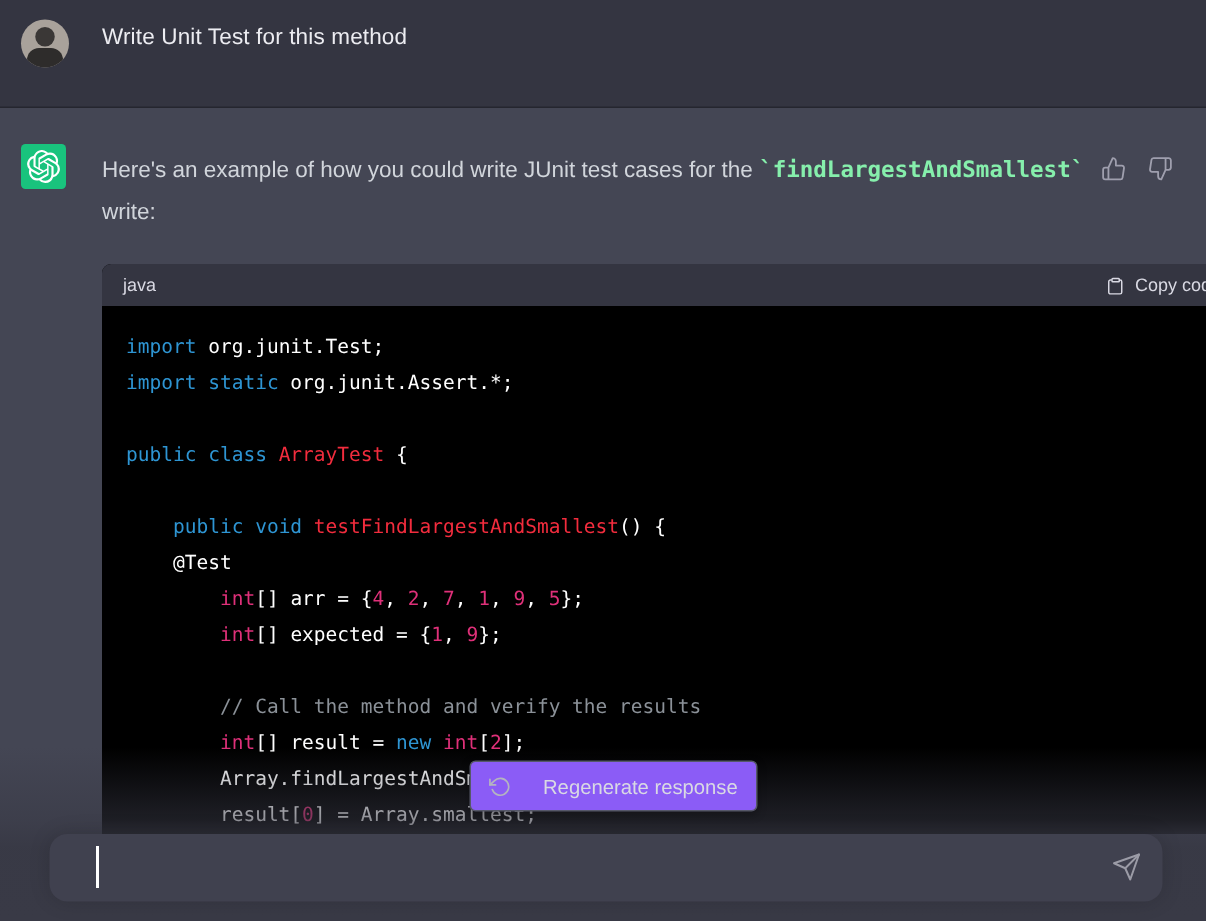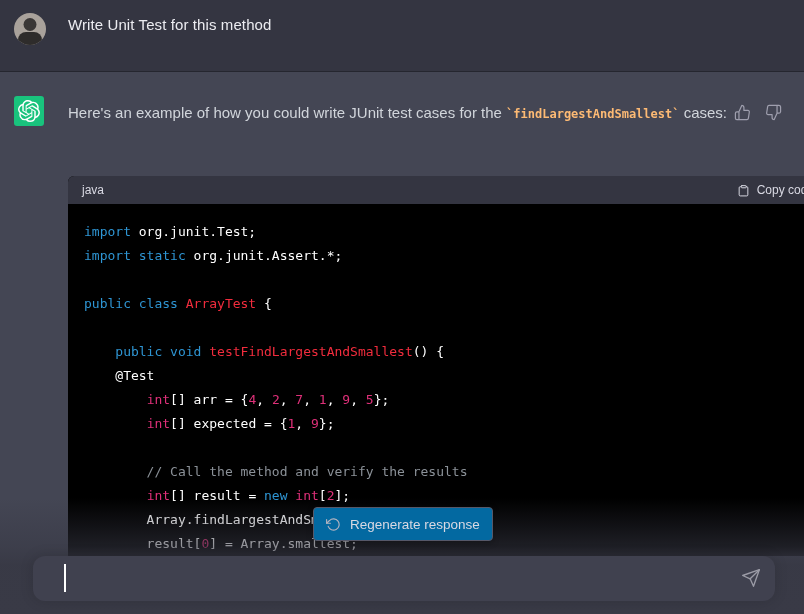--- a/index.html
+++ b/index.html
@@ -35,21 +35,21 @@
     position:absolute;left:14px;top:24px;width:30px;height:30px;border-radius:3px;
     background:var(--accent-green,#19c37d);
     display:flex;align-items:center;justify-content:center;color:#fff;
   }
   .assistant-text{
     position:absolute;left:68px;top:27px;width:662px;
     font-size:15px;line-height:28px;color:var(--body-text,#d1d5db);
   }
   .inline-code{
     font-family:"DejaVu Sans Mono",monospace;font-weight:bold;
-    color:#fdba74;font-size:12px;
+    color:#86efac;font-size:15px;
   }
   .feedback{
     position:absolute;right:22px;top:31px;display:flex;gap:13px;color:#9f9fae;
   }
   .icon-btn{
     background:none;border:none;padding:0;margin:0;color:inherit;cursor:pointer;
     width:18px;height:18px;display:flex;align-items:center;justify-content:center;
   }
   
   .code-block{
@@ -83,22 +83,22 @@
     background:linear-gradient(to bottom,
       rgba(55,56,68,0) 0%,
       rgba(55,56,68,.55) 42%,
       rgba(56,57,69,.96) 58%,
       #393a46 100%);
     pointer-events:none;
   }
   
   .regenerate-btn{
     position:absolute;left:313px;top:507px;height:34px;z-index:10;
-    display:flex;align-items:center;gap:9px;padding:0 12px;box-sizing:border-box;
-    background:#0369a1;border:1px solid #565869;border-radius:4px;
+    display:flex;align-items:center;gap:21px;padding:0 12px;box-sizing:border-box;
+    background:#8b5cf6;border:1px solid #565869;border-radius:4px;
     color:#d9d9e3;font-size:13.5px;cursor:pointer;
     font-family:"Liberation Sans",sans-serif;
     box-shadow:0 2px 6px rgba(0,0,0,.25);
   }
   .regenerate-btn svg{color:#b4b4c0;}
   
   .composer{
     position:absolute;left:33px;top:556px;width:742px;height:45px;z-index:20;
     background:var(--input-bg,#40414f);border-radius:12px;
     box-shadow:0 0 14px rgba(0,0,0,.14);cursor:text;
@@ -126,21 +126,21 @@
 </div>
 
 <div class="assistant-row">
 
   <div class="bot-logo">
     <svg width="22" height="22" viewBox="0 0 24 24" fill="currentColor" aria-hidden="true">
       <path d="M22.2819 9.8211a5.9847 5.9847 0 0 0-.5157-4.9108 6.0462 6.0462 0 0 0-6.5098-2.9A6.0651 6.0651 0 0 0 4.9807 4.1818a5.9847 5.9847 0 0 0-3.9977 2.9 6.0462 6.0462 0 0 0 .7427 7.0966 5.98 5.98 0 0 0 .511 4.9107 6.051 6.051 0 0 0 6.5146 2.9001A5.9847 5.9847 0 0 0 13.2599 24a6.0557 6.0557 0 0 0 5.7718-4.2058 5.9894 5.9894 0 0 0 3.9977-2.9001 6.0557 6.0557 0 0 0-.7475-7.073zm-9.022 12.6081a4.4755 4.4755 0 0 1-2.8764-1.0408l.1419-.0804 4.7783-2.7582a.7948.7948 0 0 0 .3927-.6813v-6.7369l2.02 1.1686a.071.071 0 0 1 .038.052v5.5826a4.504 4.504 0 0 1-4.4945 4.4944zm-9.6607-4.1254a4.4708 4.4708 0 0 1-.5346-3.0137l.142.0852 4.783 2.7582a.7712.7712 0 0 0 .7806 0l5.8428-3.3685v2.3324a.0804.0804 0 0 1-.0332.0615L9.74 19.9502a4.4992 4.4992 0 0 1-6.1408-1.6464zM2.3408 7.8956a4.485 4.485 0 0 1 2.3655-1.9728V11.6a.7664.7664 0 0 0 .3879.6765l5.8144 3.3543-2.0201 1.1685a.0757.0757 0 0 1-.071 0l-4.8303-2.7865A4.504 4.504 0 0 1 2.3408 7.8956zm16.5963 3.8558L13.1038 8.364 15.1192 7.2a.0757.0757 0 0 1 .071 0l4.8303 2.7913a4.4944 4.4944 0 0 1-.6765 8.1042v-5.6772a.79.79 0 0 0-.407-.667zm2.0107-3.0231l-.142-.0852-4.7735-2.7818a.7759.7759 0 0 0-.7854 0L9.409 9.2297V6.8974a.0662.0662 0 0 1 .0284-.0615l4.8303-2.7866a4.4992 4.4992 0 0 1 6.6802 4.66zM8.3065 12.863l-2.02-1.1638a.0804.0804 0 0 1-.038-.0567V6.0742a4.4992 4.4992 0 0 1 7.3757-3.4537l-.142.0805L8.704 5.459a.7948.7948 0 0 0-.3927.6813zm1.0976-2.3654l2.602-1.4998 2.6069 1.4998v2.9994l-2.5974 1.4997-2.6067-1.4997z"></path>
     </svg>
   </div>
 
-  <div class="assistant-text"><span>Here's an example of how you could write JUnit test cases for the </span><code class="inline-code">`findLargestAndSmallest`</code><span> cases:</span></div>
+  <div class="assistant-text"><span>Here's an example of how you could write JUnit test cases for the </span><code class="inline-code">`findLargestAndSmallest`</code><span> write:</span></div>
 
   <div class="feedback">
     <button class="icon-btn">
       <svg width="17" height="17" viewBox="0 0 24 24" fill="none" stroke="currentColor" stroke-width="1.7" stroke-linecap="round" stroke-linejoin="round">
         <path d="M14 9V5a3 3 0 0 0-3-3l-4 9v11h11.28a2 2 0 0 0 2-1.7l1.38-9a2 2 0 0 0-2-2.3zM7 22H4a2 2 0 0 1-2-2v-7a2 2 0 0 1 2-2h3"></path>
       </svg>
     </button>
     <button class="icon-btn">
       <svg width="17" height="17" viewBox="0 0 24 24" fill="none" stroke="currentColor" stroke-width="1.7" stroke-linecap="round" stroke-linejoin="round">
         <path d="M10 15v4a3 3 0 0 0 3 3l4-9V2H5.72a2 2 0 0 0-2 1.7l-1.38 9a2 2 0 0 0 2 2.3zm7-13h2.67A2.31 2.31 0 0 1 22 4v7a2.31 2.31 0 0 1-2.33 2H17"></path>

